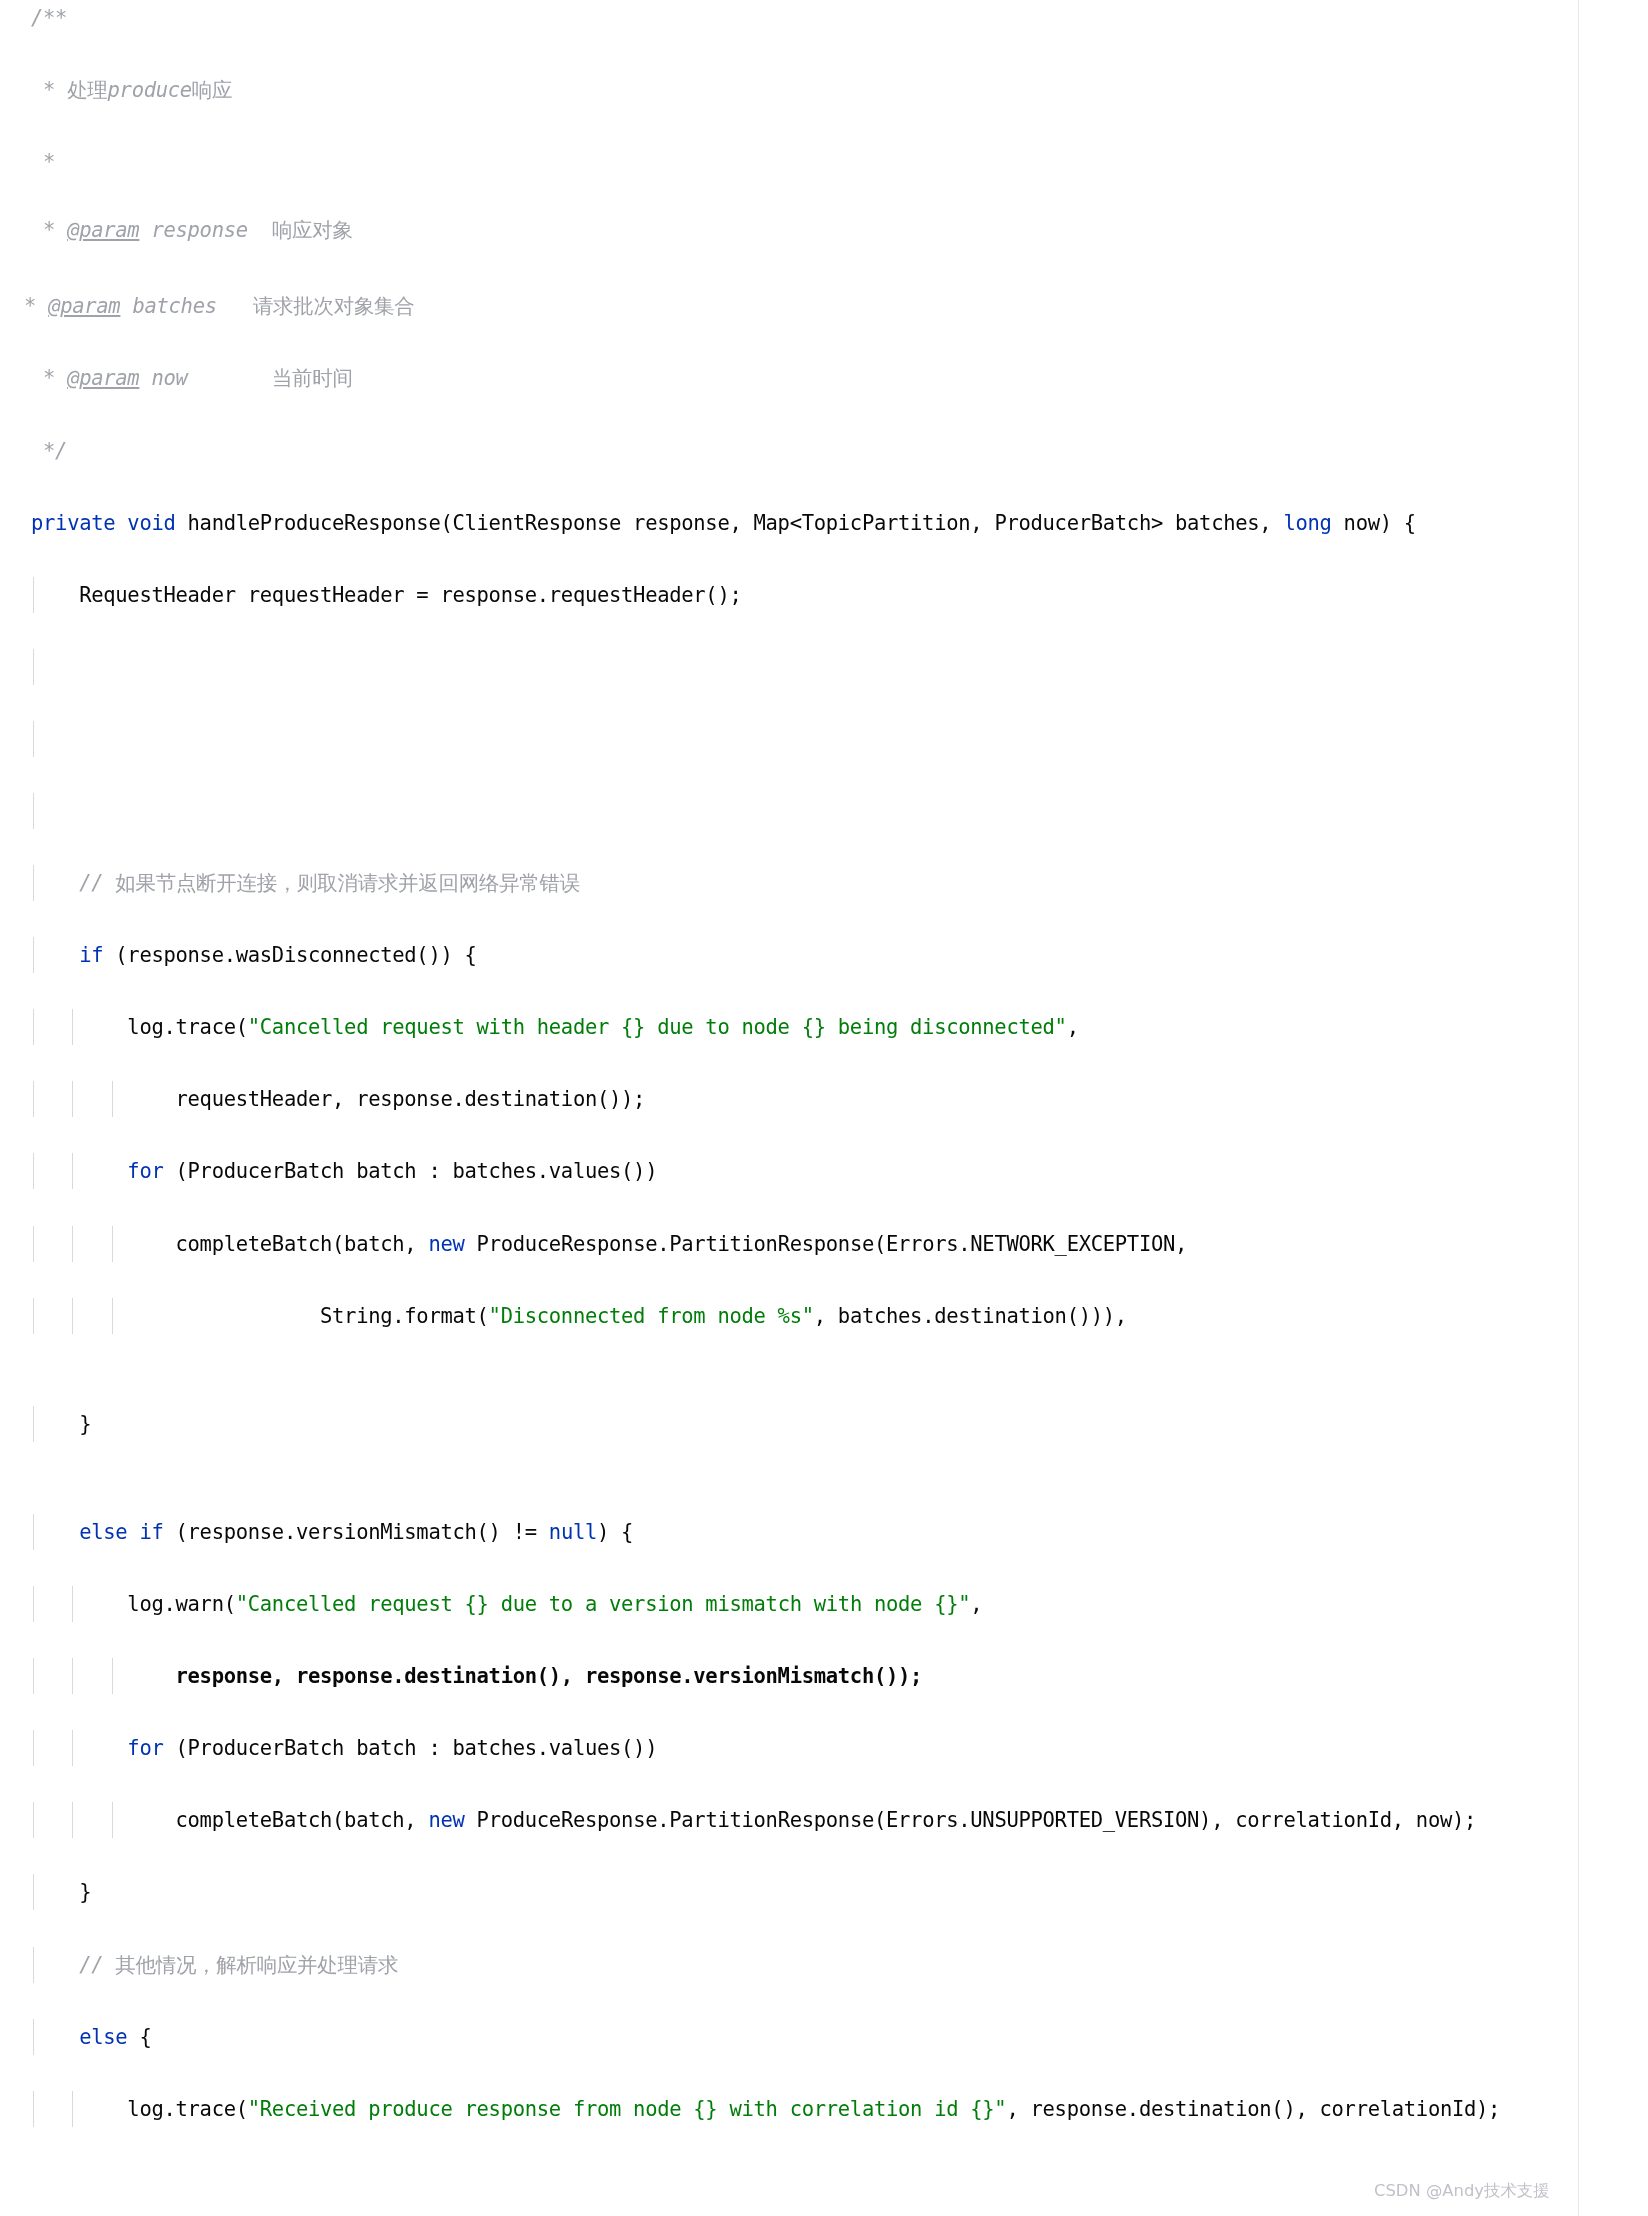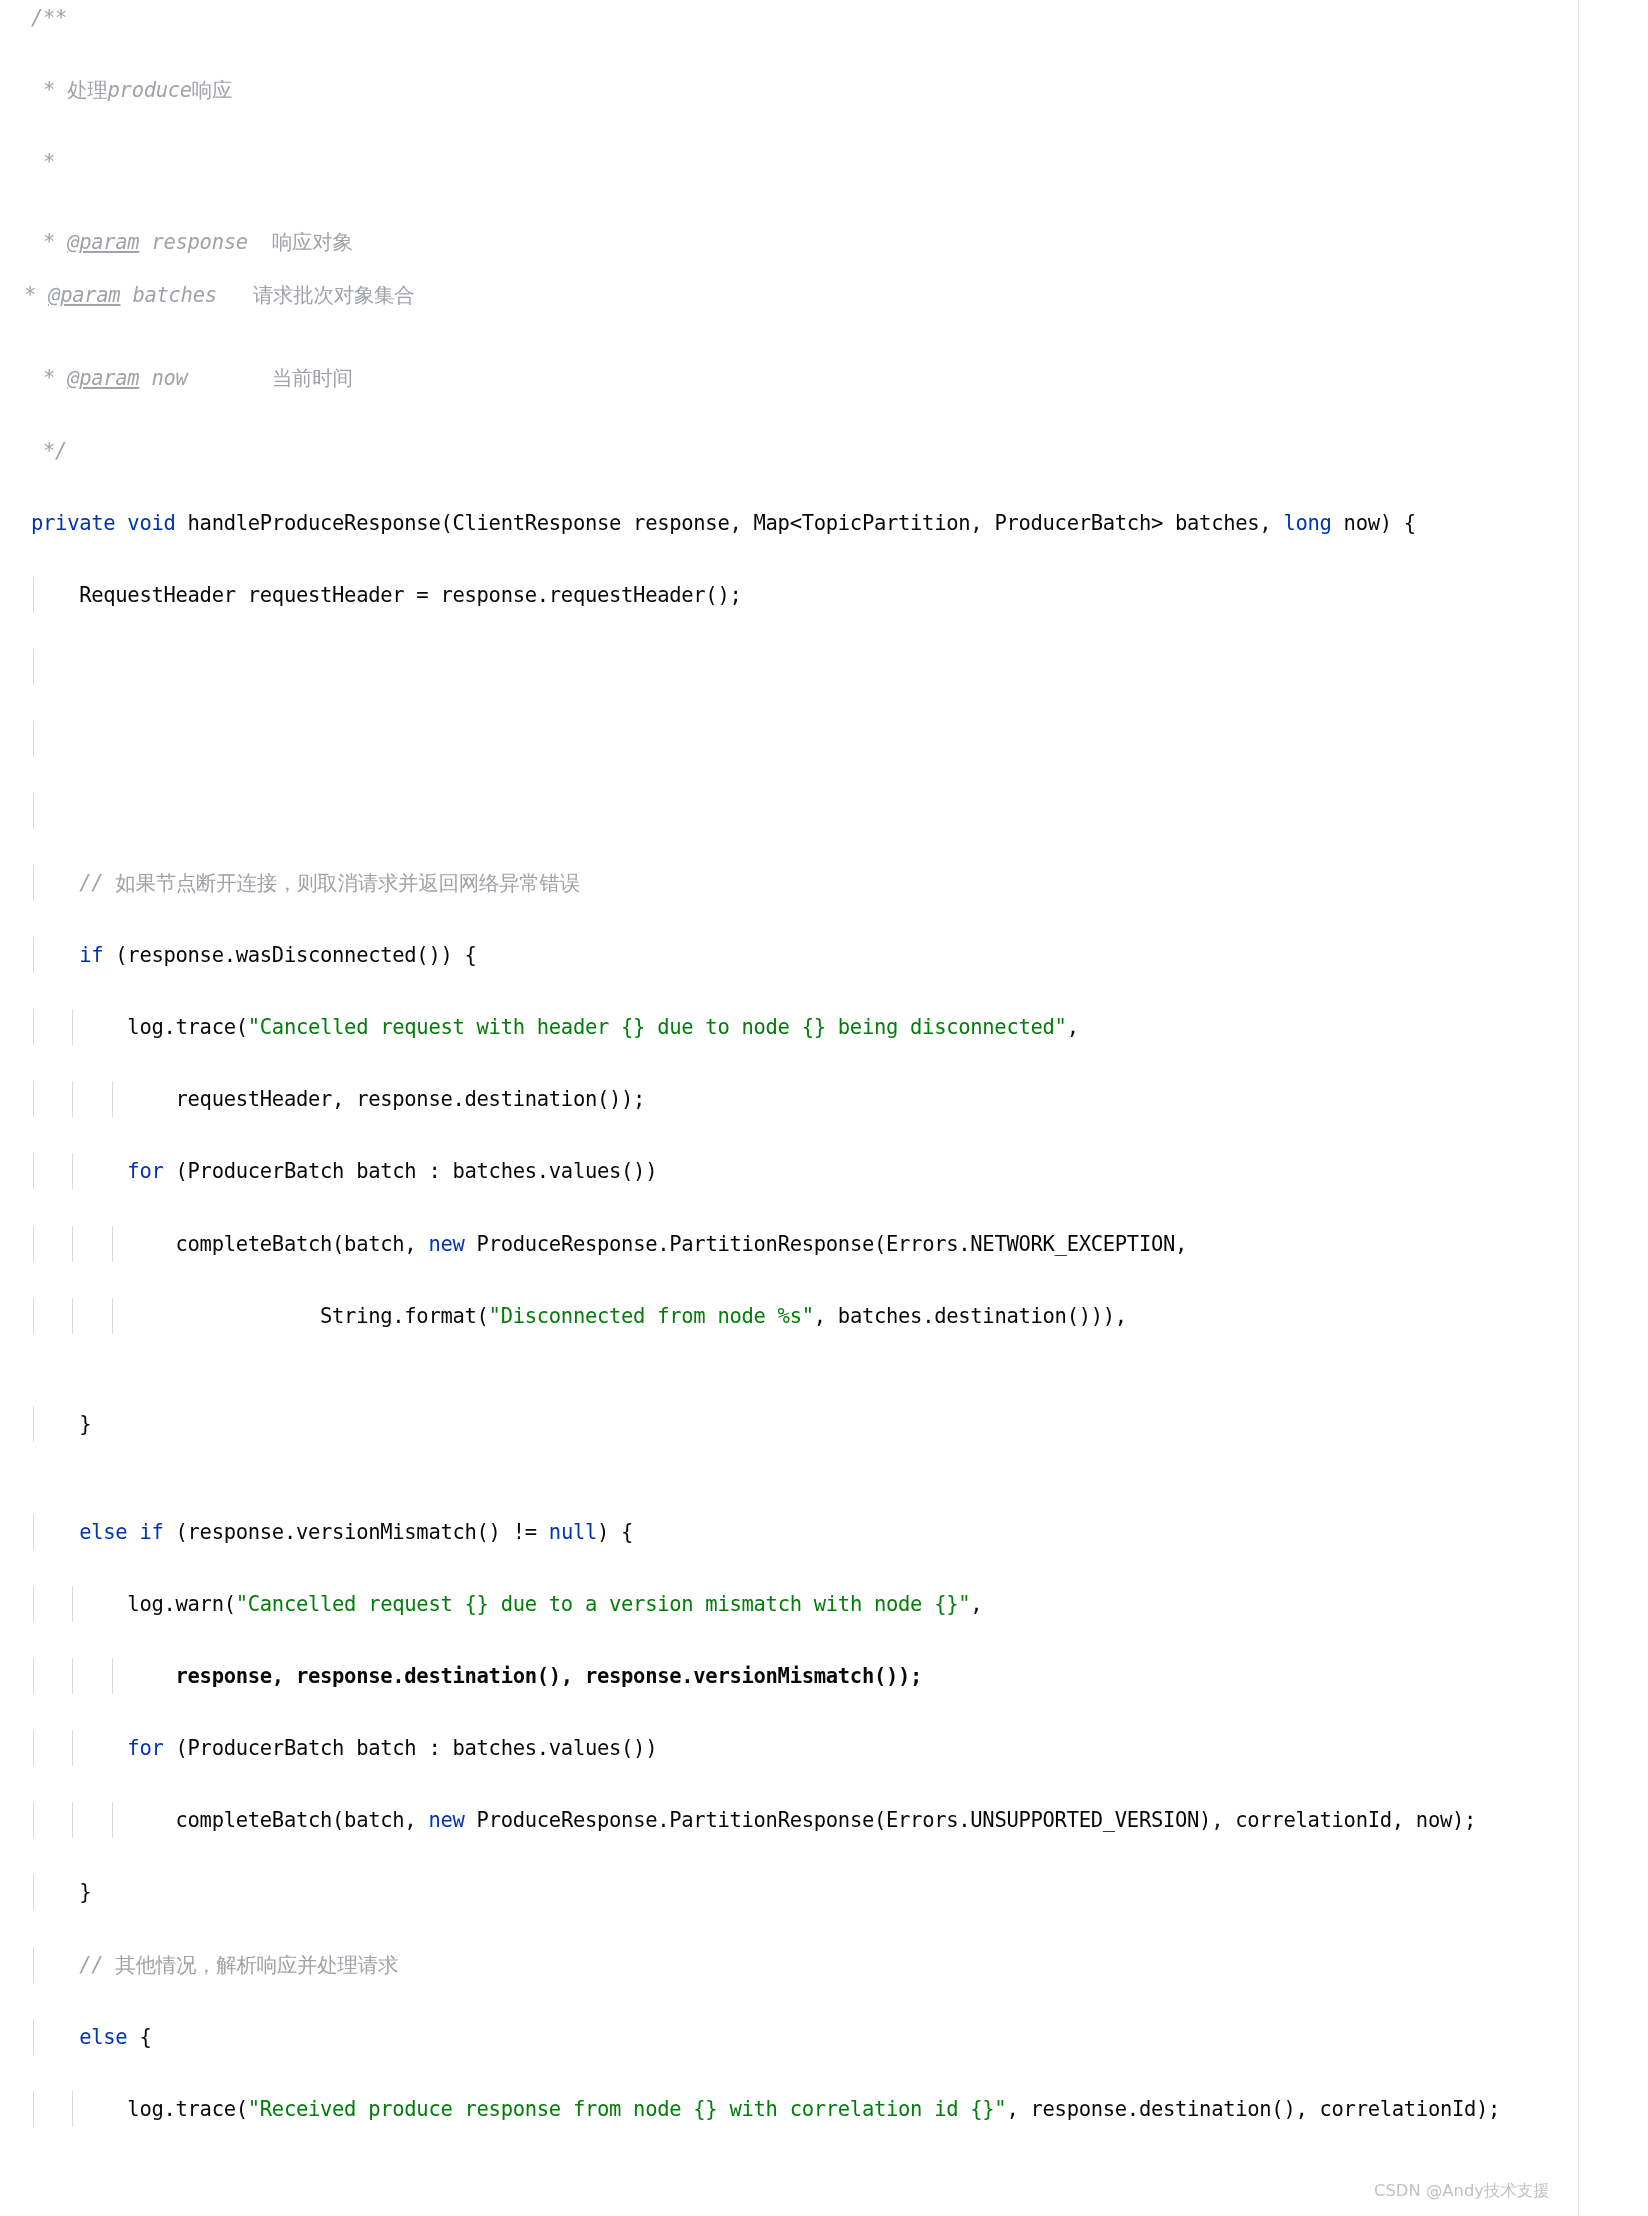--- a/index.html
+++ b/index.html
@@ -90,22 +90,22 @@
 </style>
 <style>.kw{color:#0033b3;}.str{color:#017d09;}.cmt,.doc,.doctag,.docplain,.cmt-plain{color:#9fa2a8;}.guide{background:#d6d9e0;}#right-guide{background:#e6e8ee;}#watermark{color:#bfc2c7;}#page{background:#ffffff;}.code-line{color:#080808;}</style></head>
 <body>
 
 <div id="page">
 
   <div id="code-area">
       <div class="code-line" style="top: 0px;"><span class="txt"><span class="doc">/**</span></span></div>
       <div class="code-line" style="top: 36px;"><span class="txt"><span class="doc"> * </span><span class="doc cn">处理</span><span class="doc">produce</span><span class="doc cn">响应</span></span></div>
       <div class="code-line" style="top: 72px;"><span class="txt"><span class="doc"> *</span></span></div>
-      <div class="code-line" style="top: 116px;"><span class="txt"><span class="doc"> * </span><span class="doctag">@param</span><span class="doc"> response  </span><span class="doc cn">响应对象</span></span></div>
-      <div class="code-line" style="top: 133px; padding-left: 12px;"><span class="txt"><span class="doc"> * </span><span class="doctag">@param</span><span class="doc"> batches   </span><span class="doc cn">请求批次对象集合</span></span></div>
+      <div class="code-line" style="top: 104px;"><span class="txt"><span class="doc"> * </span><span class="doctag">@param</span><span class="doc"> response  </span><span class="doc cn">响应对象</span></span></div>
+      <div class="code-line" style="top: 144px; padding-left: 12px;"><span class="txt"><span class="doc"> * </span><span class="doctag">@param</span><span class="doc"> batches   </span><span class="doc cn">请求批次对象集合</span></span></div>
       <div class="code-line" style="top: 180px;"><span class="txt"><span class="doc"> * </span><span class="doctag">@param</span><span class="doc"> now       </span><span class="doc cn">当前时间</span></span></div>
       <div class="code-line" style="top: 217px;"><span class="txt"><span class="doc"> */</span></span></div>
       <div class="code-line" style="top: 253px;"><span class="txt"><span class="kw">private</span><span> </span><span class="kw">void</span><span> handleProduceResponse(ClientResponse response, Map&lt;TopicPartition, ProducerBatch&gt; batches, </span><span class="kw">long</span><span> now) {</span></span></div>
       <div class="code-line" style="top: 289px;"><div class="guide" style="left: 33px;"></div><span class="txt"><span>    </span><span>RequestHeader requestHeader = response.requestHeader();</span></span></div>
       <div class="code-line" style="top: 325px;"><div class="guide" style="left: 33px;"></div></div>
       <div class="code-line" style="top: 361px;"><div class="guide" style="left: 33px;"></div><span class="txt"><span>    </span></span></div>
       <div class="code-line" style="top: 397px;"><div class="guide" style="left: 33px;"></div><span class="txt"><span>    </span></span></div>
       <div class="code-line" style="top: 433px;"><div class="guide" style="left: 33px;"></div><span class="txt"><span>    </span><span class="cmt">// </span><span class="cmt cn">如果节点断开连接，则取消请求并返回网络异常错误</span></span></div>
       <div class="code-line" style="top: 469px;"><div class="guide" style="left: 33px;"></div><span class="txt"><span>    </span><span class="kw">if</span><span> (response.wasDisconnected()) {</span></span></div>
       <div class="code-line" style="top: 505px;"><div class="guide" style="left: 33px;"></div><div class="guide" style="left: 72px;"></div><span class="txt"><span>        </span><span>log.trace(</span><span class="str">"Cancelled request with header {} due to node {} being disconnected"</span><span>,</span></span></div>

